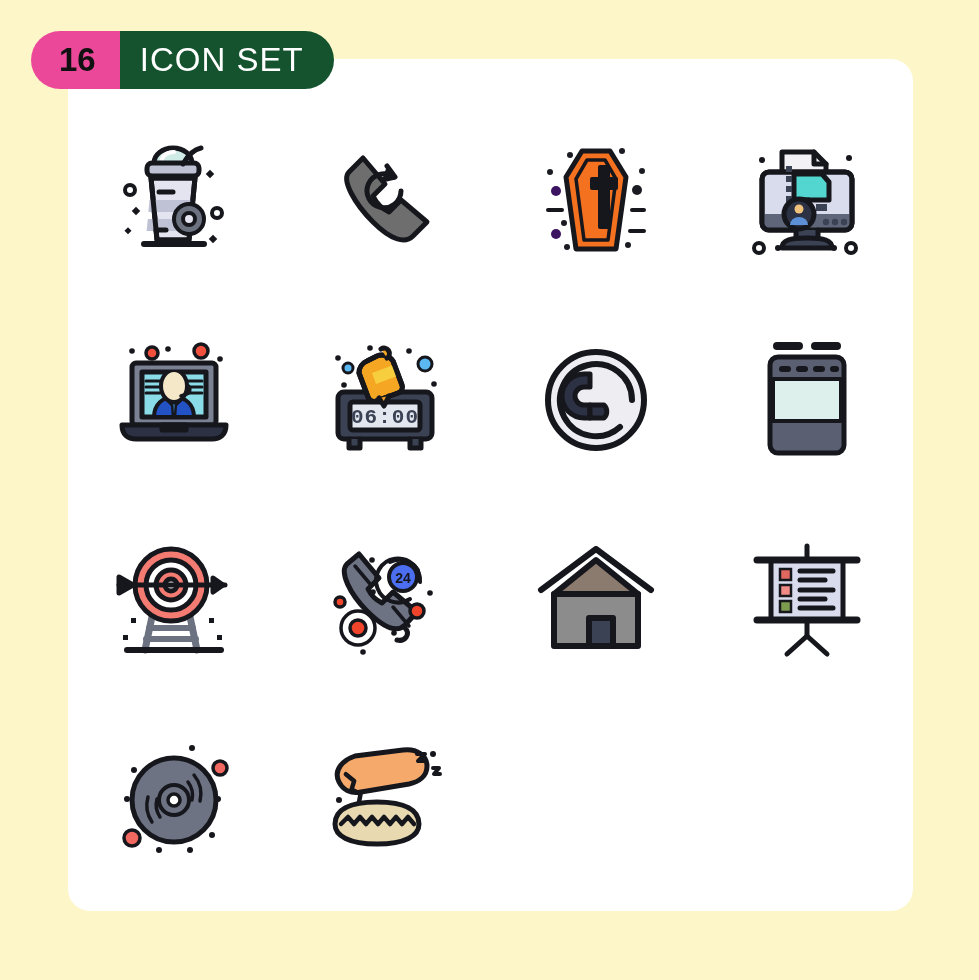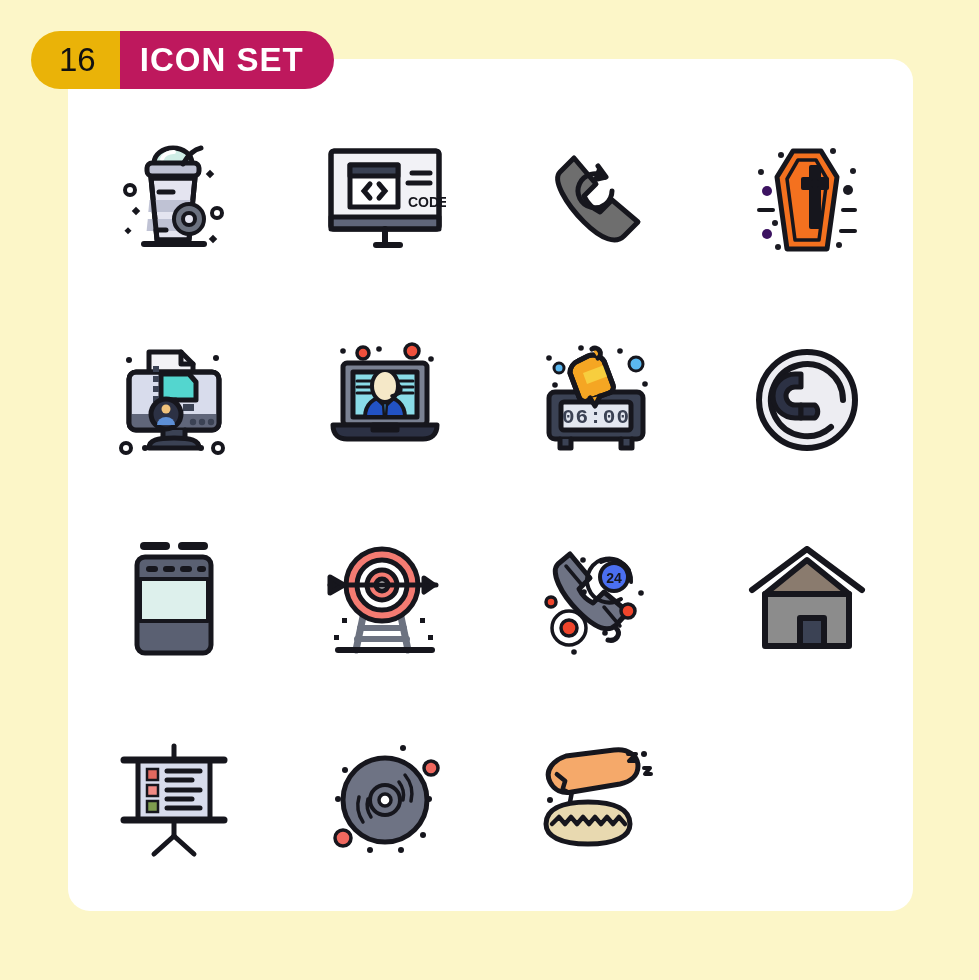--- a/index.html
+++ b/index.html
@@ -25,33 +25,33 @@
     position: absolute;
     left: 31px; top: 31px;
     height: 58px;
     display: flex;
     align-items: stretch;
     border-radius: 29px;
     overflow: hidden;
     z-index: 5;
   }
   .badge-count {
-    background: #eab308;
+    background: #ec4899;
     color: #111111;
     font-size: 33px;
-    font-weight: normal;
+    font-weight: bold;
     display: flex; align-items: center; justify-content: center;
     padding: 0 24px 0 28px;
     letter-spacing: 0px;
   }
   .badge-title {
-    background: #be185d;
+    background: #14532d;
     color: #FFFFFF;
     font-size: 33px;
-    font-weight: bold;
+    font-weight: normal;
     display: flex; align-items: center;
     padding: 0 30px 0 20px;
     letter-spacing: 1px;
   }
 
   
   .grid {
     position: absolute;
     left: 68px; top: 100px;
     width: 845px; height: 800px;
@@ -103,44 +103,20 @@
         </g>
         <g fill="#16161D">
           <rect x="15" y="68" width="6" height="6" transform="rotate(45 18 71)"></rect>
           <rect x="89" y="31" width="6" height="6" transform="rotate(45 92 34)"></rect>
           <rect x="92" y="96" width="6" height="6" transform="rotate(45 95 99)"></rect>
           <rect x="8" y="88" width="5" height="5" transform="rotate(45 10 90)"></rect>
         </g>
       </svg>
     </div>
 
-    <div class="cell">
-      <svg width="122" height="118" viewBox="0 0 122 118">
-        <g stroke="#16161D" stroke-width="5" stroke-linejoin="round" stroke-linecap="round">
-          <rect x="7" y="10" width="108" height="78" rx="3" fill="#F2F2F6"></rect>
-          <rect x="7" y="76" width="108" height="12" fill="#60667A"></rect>
-          <rect x="7" y="10" width="108" height="78" rx="3" fill="none"></rect>
-          <rect x="26" y="24" width="48" height="42" fill="#FFFFFF"></rect>
-          <rect x="26" y="24" width="48" height="11" fill="#3B4254"></rect>
-          <path d="M52 104 h24" stroke-width="6"></path>
-          <path d="M61 88 v16" stroke-width="6"></path>
-        </g>
-        <g fill="#3B4254">
-          <circle cx="33" cy="29.5" r="2.6"></circle>
-          <circle cx="42" cy="29.5" r="2.6"></circle>
-        </g>
-        <g stroke="#16161D" stroke-width="5" stroke-linecap="round" fill="none">
-          <path d="M46 43 l-6 7 l6 7"></path>
-          <path d="M55 43 l6 7 l-6 7"></path>
-          <path d="M88 32 h18"></path>
-          <path d="M84 42 h22"></path>
-        </g>
-        <text x="84" y="66" font-family="Liberation Sans, sans-serif" font-size="14" font-weight="bold" fill="#16161D">CODE</text>
-      </svg>
-    </div>
 
     <div class="cell">
       <svg width="112" height="112" viewBox="0 0 112 112">
         <g stroke="#16161D" stroke-width="5" stroke-linejoin="round" stroke-linecap="round">
           <path d="M20 28 l14 -14 l22 26 l-12 12 a34 34 0 0 0 16 16 l12 -12 l26 22 l-14 14
                    c-8 8 -22 4 -40 -14 S12 36 20 28 Z" fill="#6E6E6E"></path>
         </g>
         <g stroke="#16161D" stroke-width="5" fill="none" stroke-linecap="round">
           <path d="M72 47 a17 17 0 1 1 -7 -14"></path>
           <path d="M58 22 l8 11 l-13 3" stroke-linejoin="round" fill="#16161D"></path>

